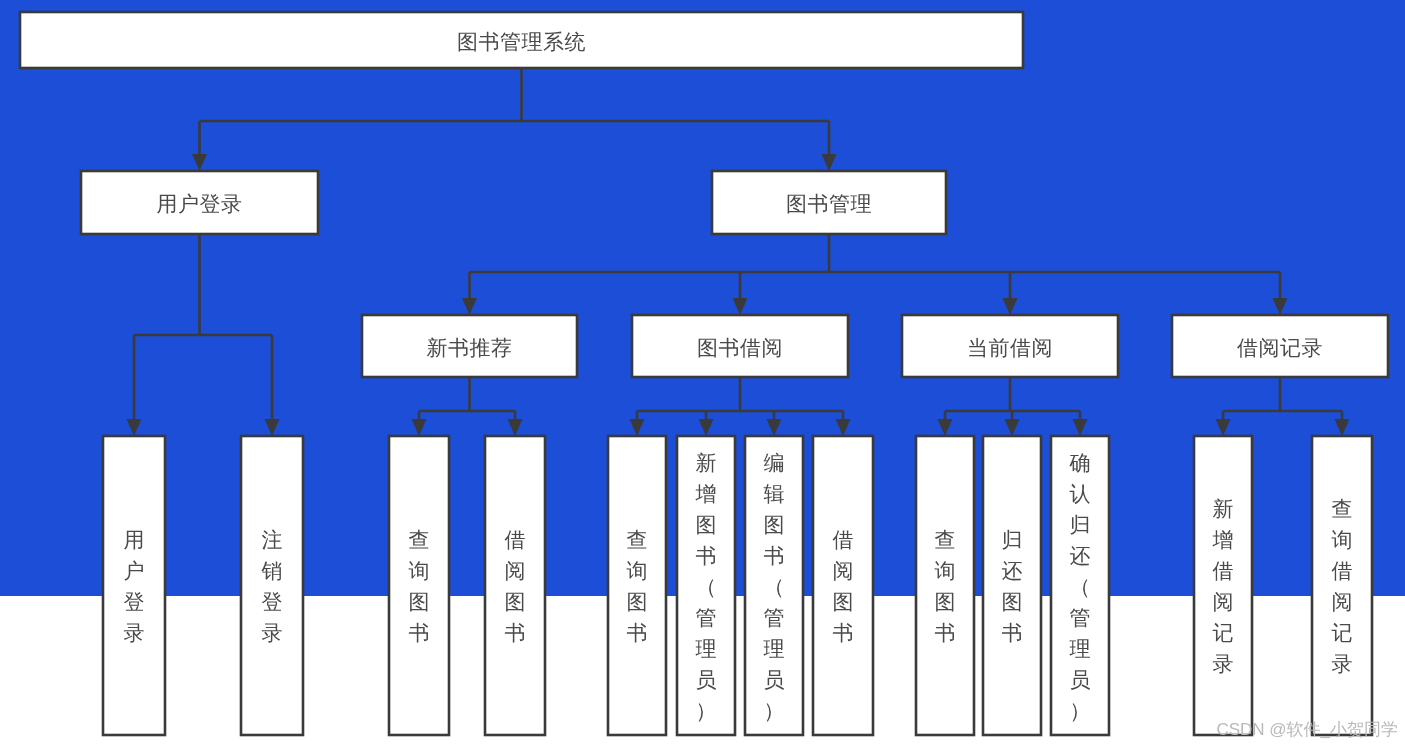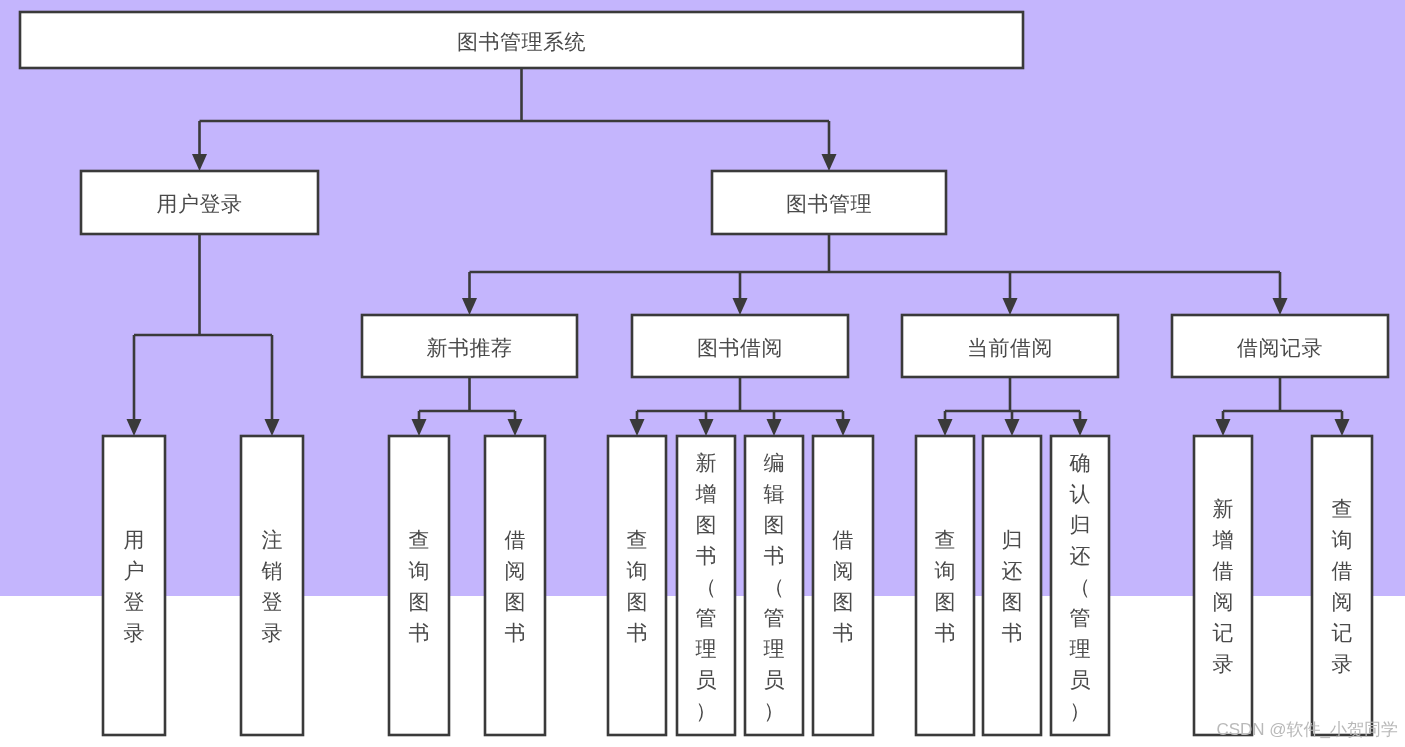--- a/index.html
+++ b/index.html
@@ -12,21 +12,21 @@
     width: 1405px;
     height: 747px;
     font-family: "Liberation Sans", "DejaVu Sans", sans-serif;
     overflow: hidden;
     position: relative;
   }
   #diagram-root {
     position: relative;
     width: 1405px;
     height: 596px;
-    background: #c4b5fd;
+    background: #1d4ed8;
   }
   svg.diagram-canvas {
     position: absolute;
     left: 0;
     top: 0;
     width: 1405px;
     height: 747px;
     display: block;
   }
   .node-box {

